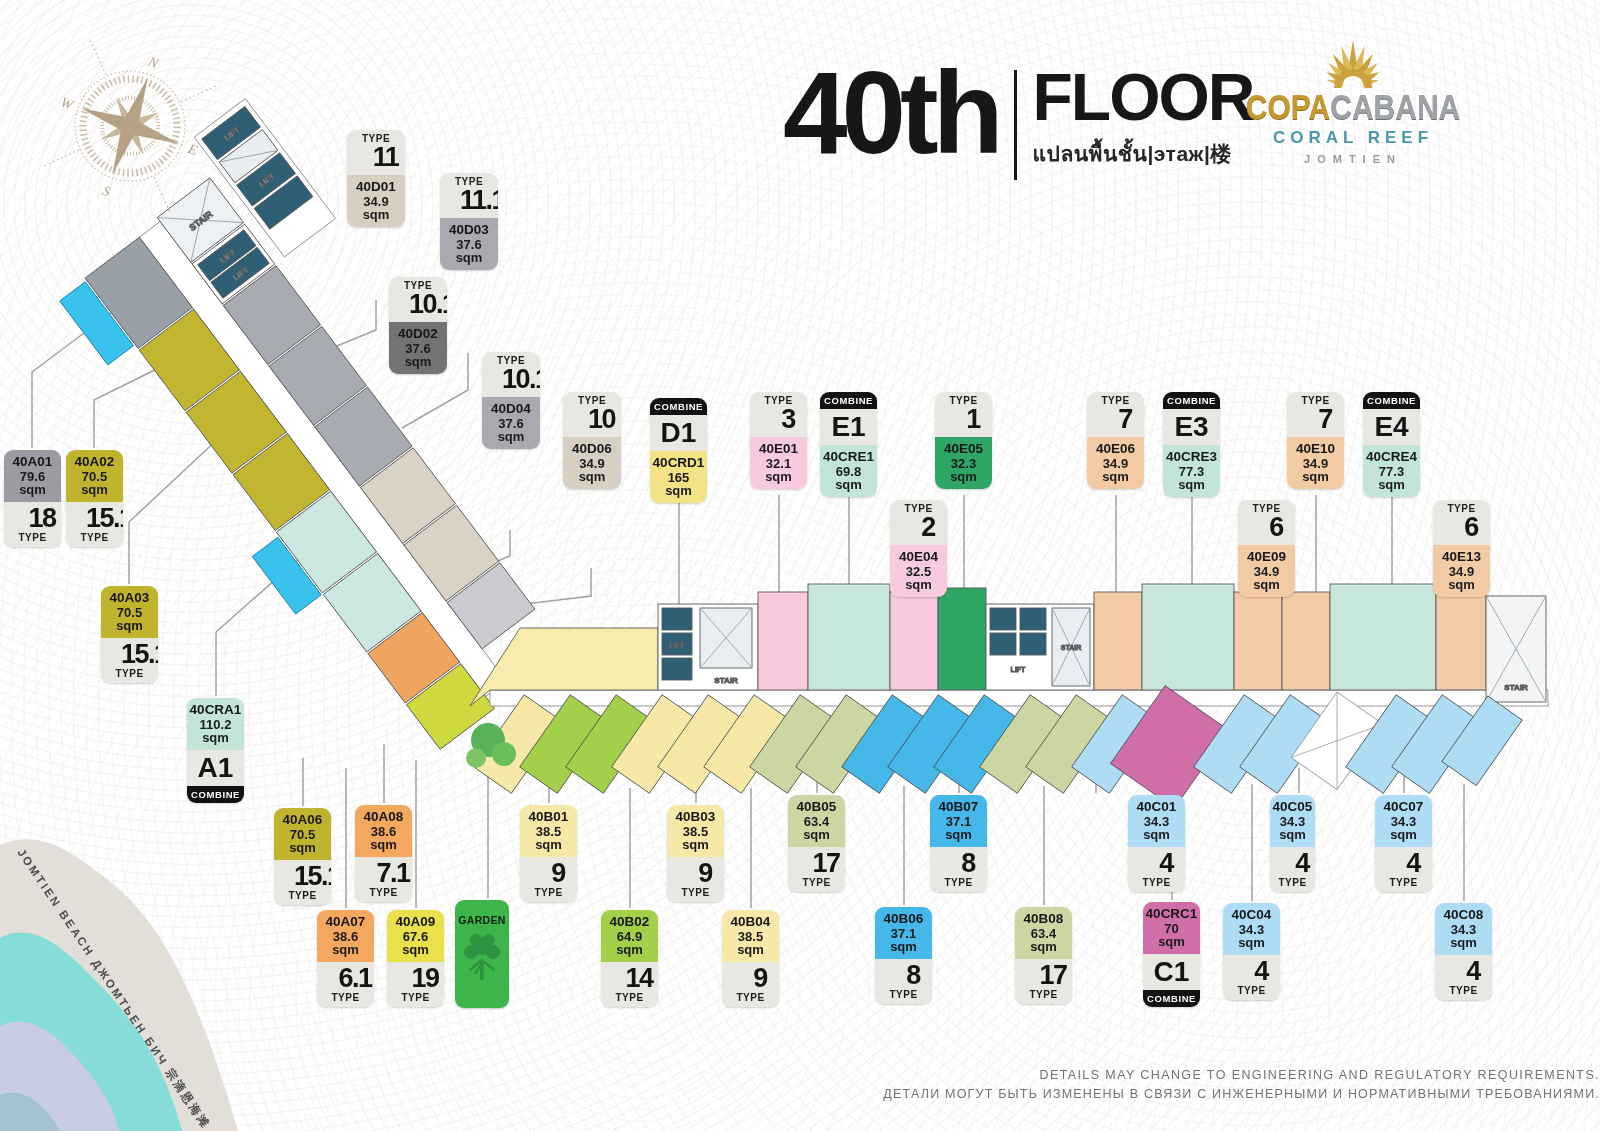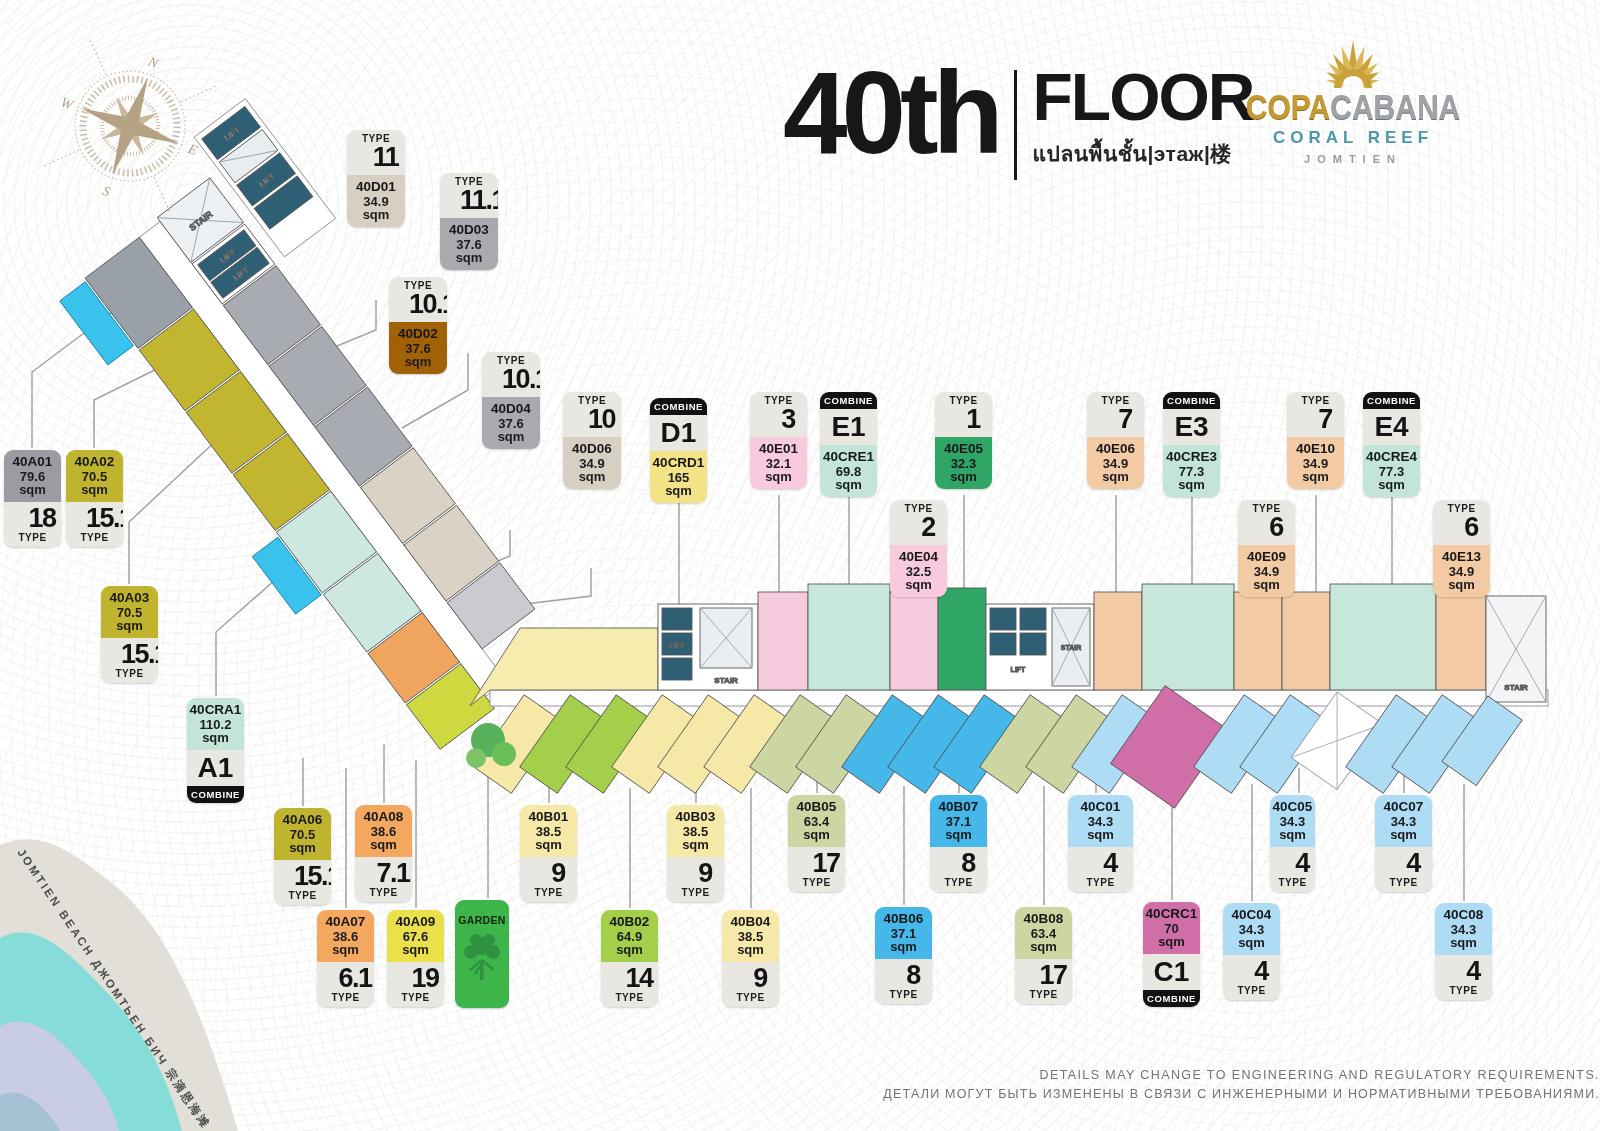--- a/index.html
+++ b/index.html
@@ -308,21 +308,21 @@
       <div class="uid">40D03</div>
       <div class="ar">37.6</div>
       <div class="sq">sqm</div>
         </div>
       </div>
       <div class="label v-tt" style="left: 389px; top: 277px; width: 58px;">
         <div class="sec light">
       <div class="tw">TYPE</div>
       <div class="tn">10.1</div>
         </div>
-        <div class="sec colored" style="background:#a16207">
+        <div class="sec colored" style="background:#737373">
       <div class="uid">40D02</div>
       <div class="ar">37.6</div>
       <div class="sq">sqm</div>
         </div>
       </div>
       <div class="label v-tt" style="left: 482px; top: 352px; width: 58px;">
         <div class="sec light">
       <div class="tw">TYPE</div>
       <div class="tn">10.1</div>
         </div>
@@ -633,21 +633,21 @@
         <div class="sec colored" style="background:#cbd6a3">
       <div class="uid">40B08</div>
       <div class="ar">63.4</div>
       <div class="sq">sqm</div>
         </div>
         <div class="sec light">
       <div class="tn">17</div>
       <div class="tw">TYPE</div>
         </div>
       </div>
-      <div class="label v-ut" style="left: 1068px; top: 795px; width: 65px;">
+      <div class="label v-ut" style="left: 1128px; top: 795px; width: 57px;">
         <div class="sec colored" style="background:#aedcf5">
       <div class="uid">40C01</div>
       <div class="ar">34.3</div>
       <div class="sq">sqm</div>
         </div>
         <div class="sec light">
       <div class="tn">4</div>
       <div class="tw">TYPE</div>
         </div>
       </div>

